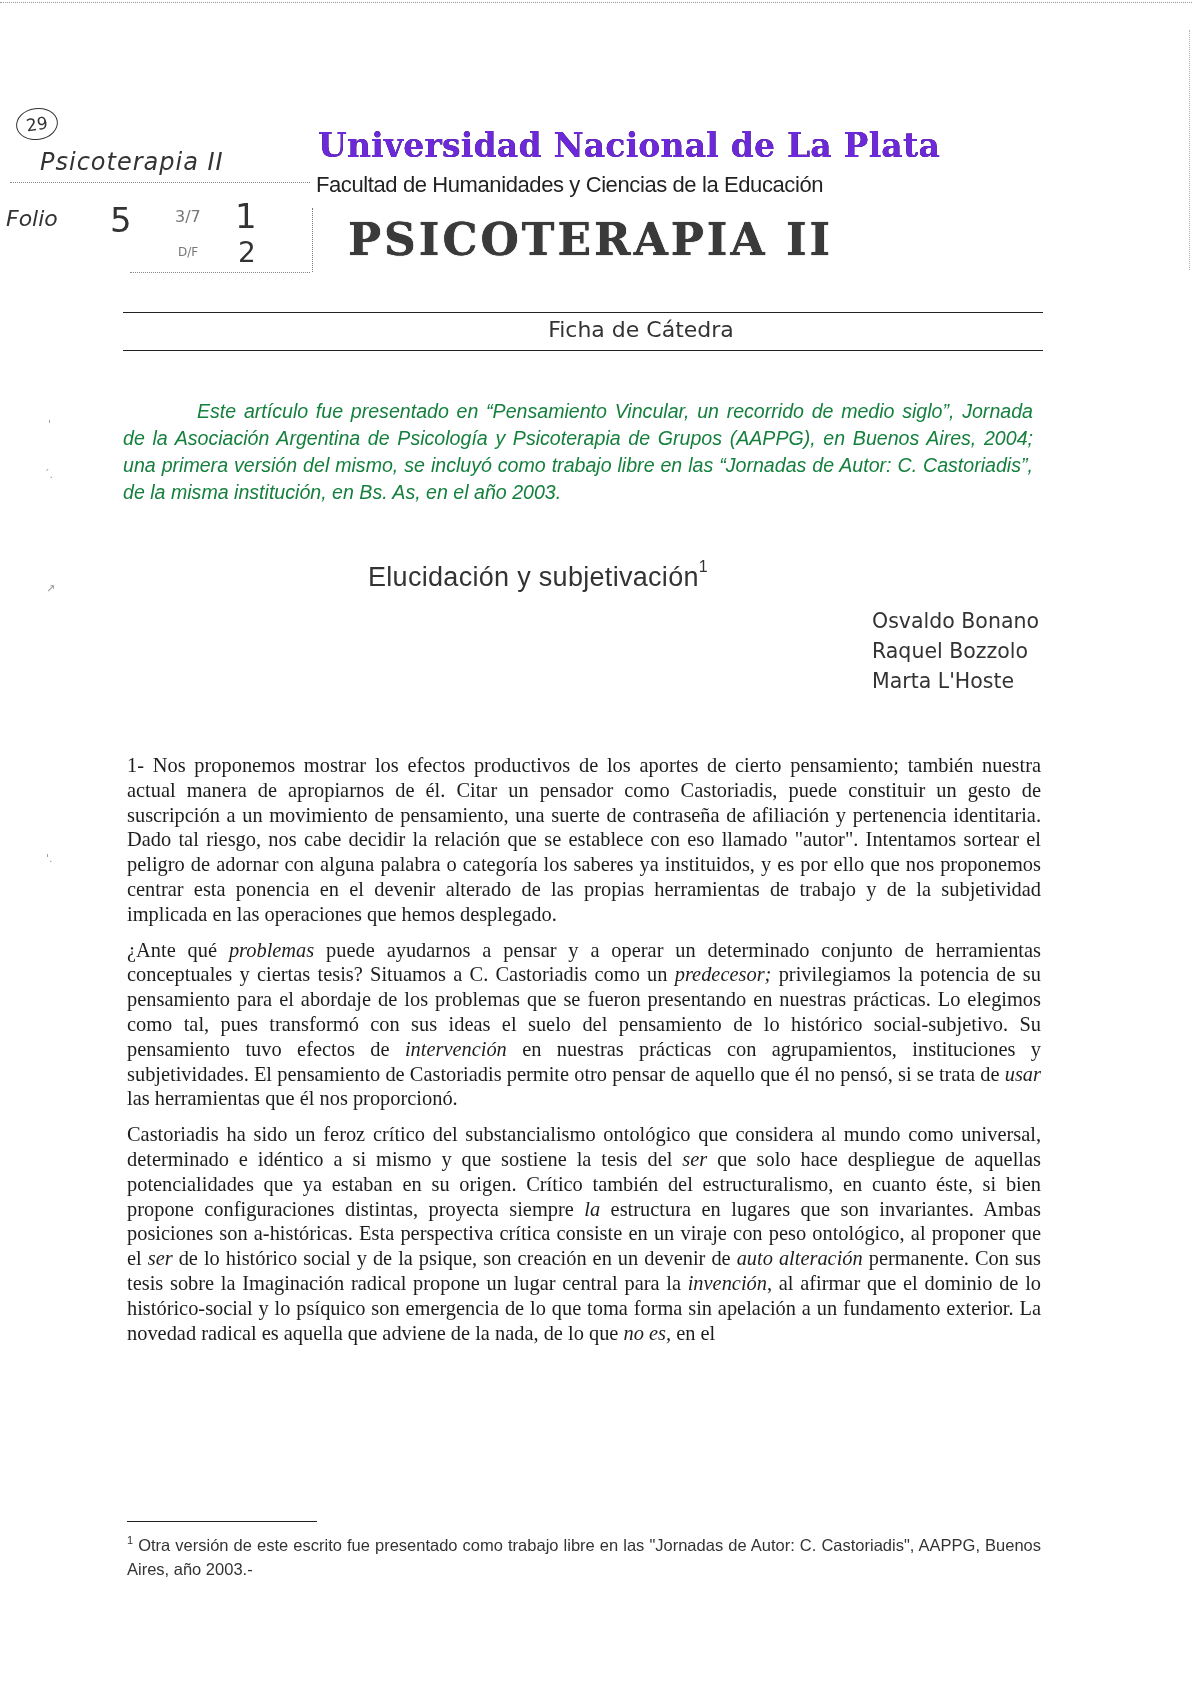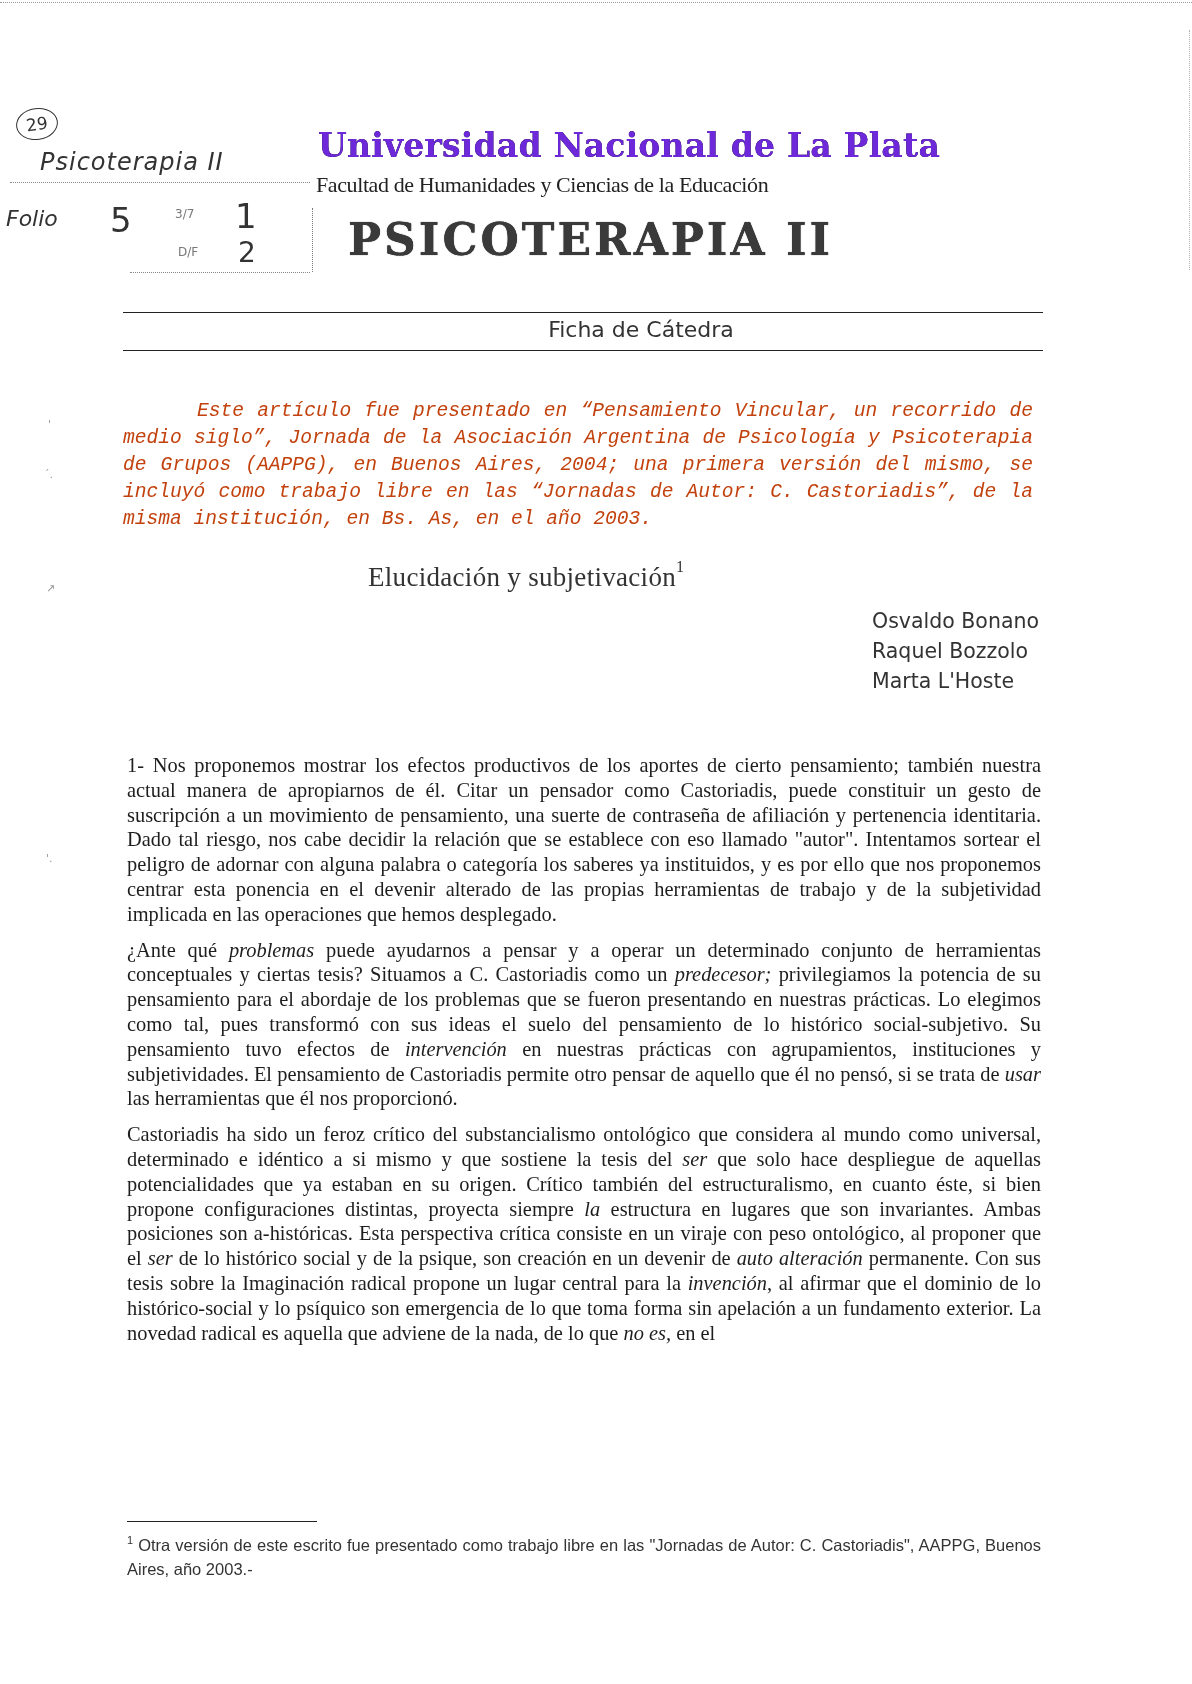--- a/index.html
+++ b/index.html
@@ -21,63 +21,63 @@
       left: 16px; top: 108px; width: 40px; height: 30px; border: 1.5px solid #333;
       border-radius: 50%; font-size: 17px; line-height: 30px; text-align: center;
       transform: rotate(-8deg);
     }
     .hand-course { left: 40px; top: 148px; font-size: 24px; letter-spacing: 1px; font-style: italic; }
     .hand-course-under {
       position: absolute; left: 10px; top: 182px; width: 300px; border-top: 1px dotted #888;
     }
     .hand-folio { left: 6px; top: 206px; font-size: 22px; font-style: italic; text-align: right; }
     .hand-folio-num { left: 110px; top: 200px; font-size: 34px; }
-    .hand-small-a { left: 175px; top: 207px; font-size: 12px; color: #777; }
+    .hand-small-a { left: 175px; top: 207px; font-size: 16px; color: #777; }
     .hand-small-b { left: 178px; top: 245px; font-size: 12px; color: #777; }
     .hand-num-1 { left: 235px; top: 196px; font-size: 34px; }
     .hand-num-2 { left: 238px; top: 236px; font-size: 28px; }
     .hand-bottom-line {
       position: absolute; left: 130px; top: 272px; width: 180px; border-top: 1px dotted #888;
     }
     .hand-vline {
       position: absolute; left: 312px; top: 208px; height: 64px; border-left: 1px dotted #777;
     }
 
     
     .uni-title {
       position: absolute; left: 318px; top: 126px; font-family: "DejaVu Serif", serif;
       font-weight: bold; font-size: 33px; color: #6d28d9; letter-spacing: 0.2px;
       text-shadow: 0 0 0.6px #000;
     }
     .faculty {
-      position: absolute; left: 316px; top: 172px; font-family: Liberation Serif, serif;
+      position: absolute; left: 316px; top: 172px; font-family: Liberation Sans, sans-serif;
       font-size: 22px; color: #222; letter-spacing: -0.4px;
     }
     .course-title {
       position: absolute; left: 348px; top: 214px; font-family: "DejaVu Serif", serif;
       font-weight: bold; font-size: 44px; color: #3a3a3a; letter-spacing: 3px;
       text-shadow: 0 0 0.8px #000;
     }
     .rule { position: absolute; left: 123px; width: 920px; height: 0; border-top: 1.5px solid #222; }
     .rule-top { top: 312px; }
     .rule-bottom { top: 350px; }
     .ficha {
       position: absolute; left: 0; width: 1192px; top: 317px; text-align: center;
       font-family: "DejaVu Sans", sans-serif; font-size: 22px; color: #333; padding-left: 45px;
     }
 
     
     .intro {
       position: absolute; left: 123px; top: 398px; width: 910px;
-      font-family: Liberation Mono, monospace; font-style: italic; font-size: 19.6px;
-      line-height: 27px; text-align: justify; text-indent: 74px; color: #c2410c;
+      font-family: Liberation Sans, sans-serif; font-style: italic; font-size: 19.6px;
+      line-height: 27px; text-align: justify; text-indent: 74px; color: #15803d;
     }
 
     .article-title {
-      position: absolute; left: 368px; top: 562px; font-family: Liberation Serif, serif;
+      position: absolute; left: 368px; top: 562px; font-family: Liberation Sans, sans-serif;
       font-size: 27px; color: #333; letter-spacing: 0.3px;
     }
     .article-title sup { font-size: 16px; position: relative; top: -4px; }
 
     .authors {
       position: absolute; right: 153px; top: 606px; 
       font-family: "DejaVu Sans", sans-serif; font-size: 20.5px; line-height: 30px; color: #333;
     }
 
     

